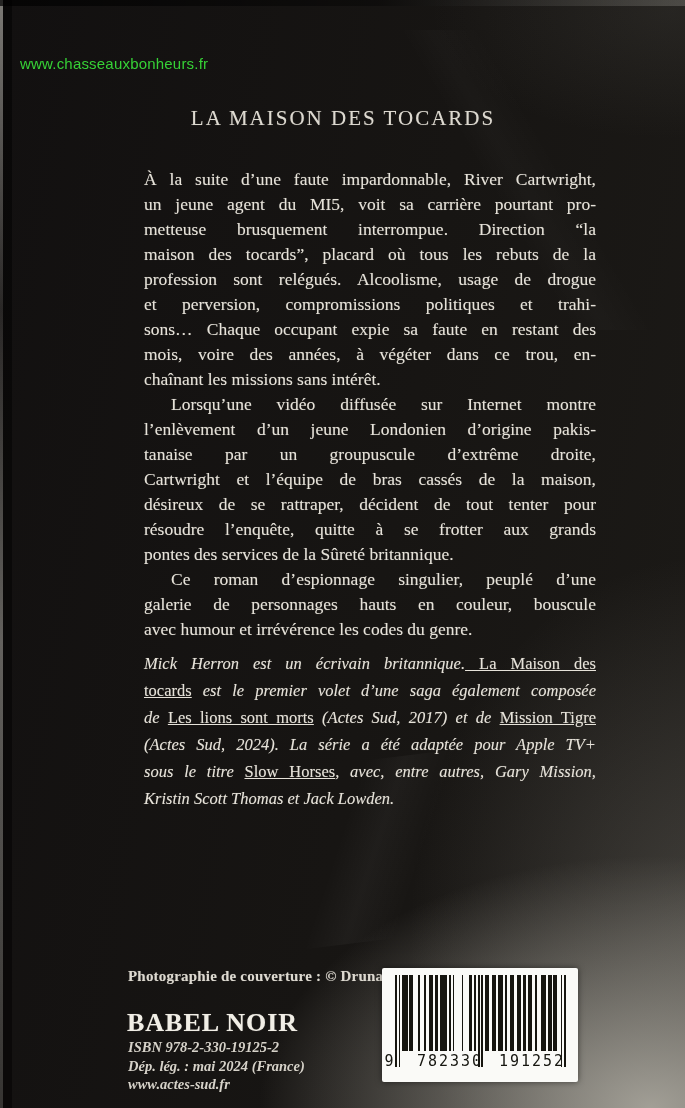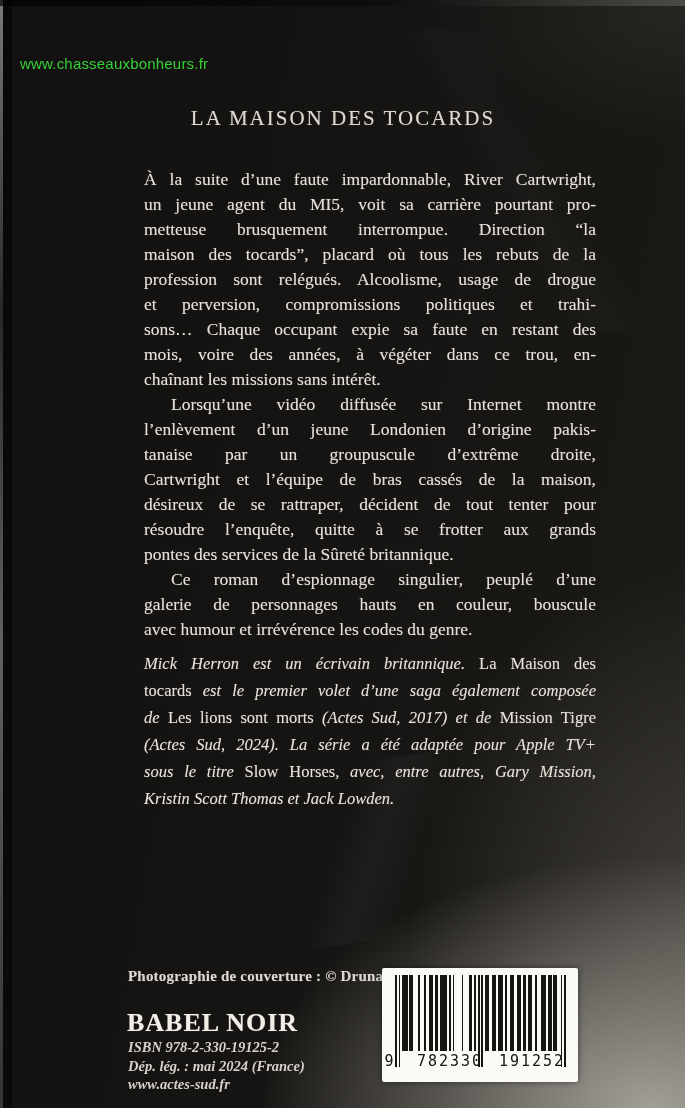--- a/index.html
+++ b/index.html
@@ -31,21 +31,21 @@
 
   .textcol{position:absolute;left:128px;width:452px;color:#e6e2d9;
     text-shadow:0 0 1px rgba(230,226,217,.35);margin-left:16px;}
   .synopsis{top:167px;font-size:17.5px;line-height:25px;}
   .line{text-align:justify;text-align-last:justify;}
   .line.end{text-align:left;text-align-last:left;font-family:Liberation Serif, serif;}
   .line.indent{text-indent:27px;}
 
   .bio{top:650px;font-size:16.5px;line-height:27px;}
   .bio .i{font-style:italic;}
-  .bio .r{font-style:normal;}
+  .bio .r{font-style:normal;text-decoration:underline;}
 
   .credit{position:absolute;left:128px;top:936px;font-size:15px;font-weight:700;
     color:#ddd9d0;letter-spacing:.2px;text-shadow:0 0 1px rgba(221,217,208,.35);margin-top:32px;}
 
   .imprint{position:absolute;left:127px;top:1008px;font-size:26px;font-weight:700;
     color:#f1eee6;letter-spacing:1px;text-shadow:0 0 1px rgba(240,238,230,.4);}
 
   .legal{position:absolute;left:128px;top:1038px;font-size:14.5px;line-height:18.5px;
     font-style:italic;font-weight:700;color:#d6d2c9;}
 

